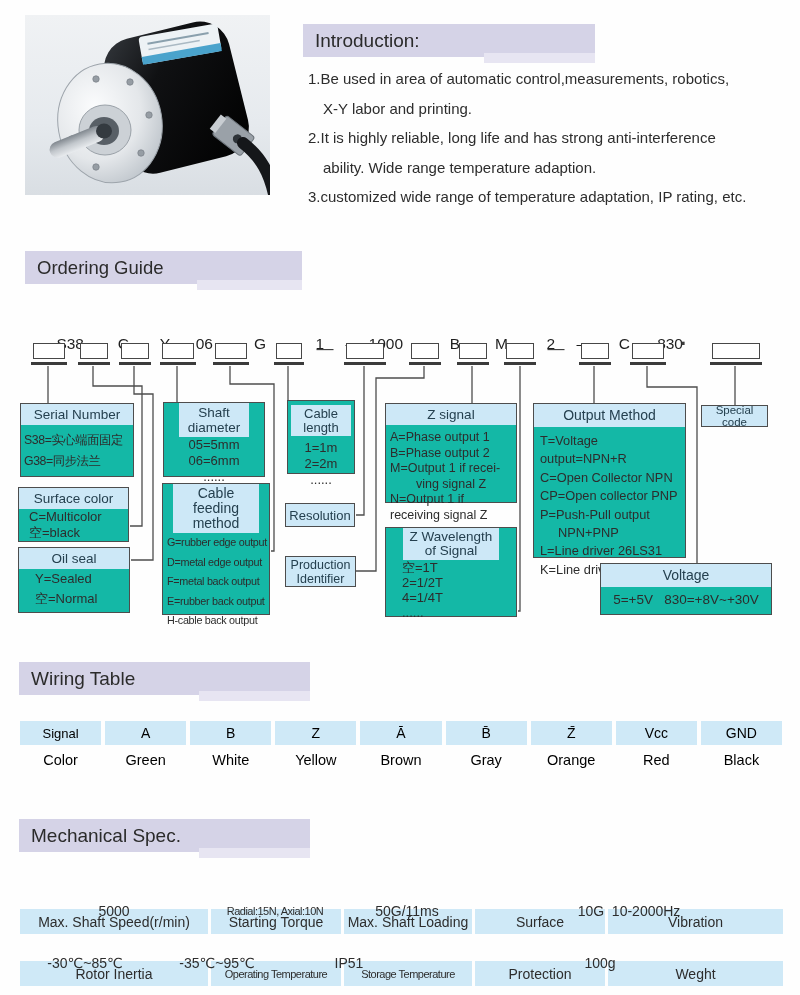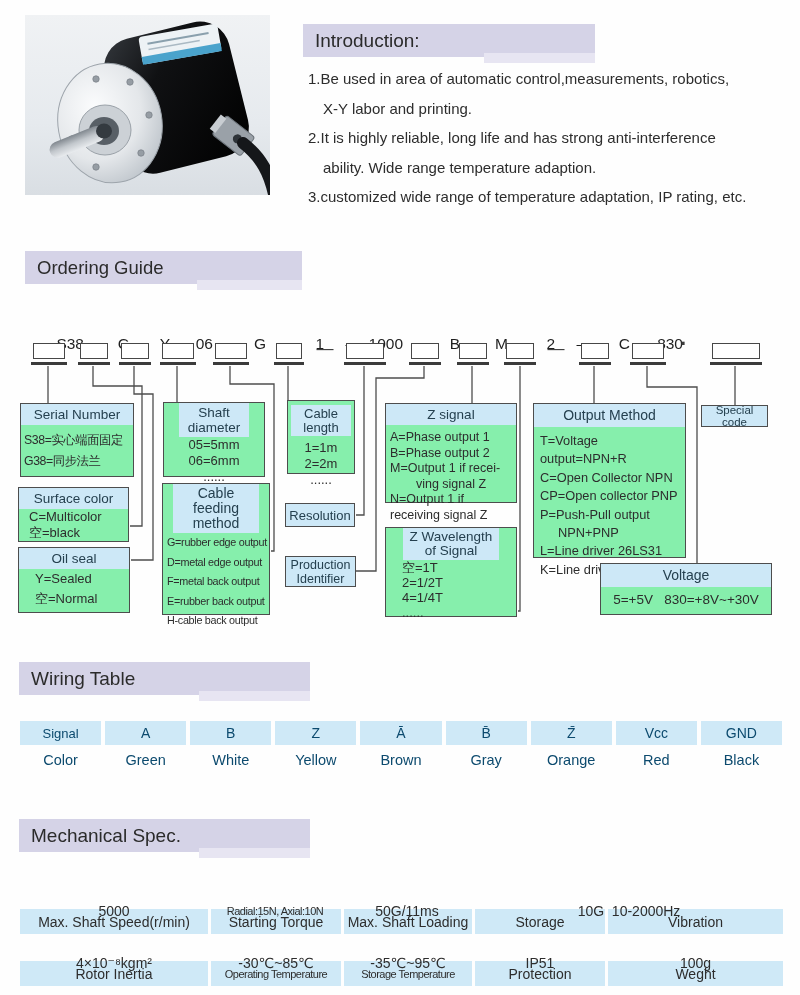--- a/index.html
+++ b/index.html
@@ -20,41 +20,41 @@
   .code-label{position:absolute;top:335px;height:18px;font-size:15.5px;color:#1f1f1f;text-align:right;margin-left:16px;}
   .cbox{position:absolute;top:343px;height:14px;border:1px solid #474747;background:#fff;}
   .cbox::after{content:"";position:absolute;left:-3px;right:-3px;top:18px;height:3px;background:#3b3b3b;}
   .cdash{position:absolute;top:339px;font-size:17px;color:#3b3b3b;text-align:center;width:20px;}
   .cdot{position:absolute;top:331px;font-size:22px;font-weight:bold;color:#3b3b3b;}
 
   
   .lines-svg{position:absolute;left:0;top:0;pointer-events:none;}
 
   
-  .obox{position:absolute;border:1px solid #4d4d4d;background:#86efac;box-sizing:border-box;}
+  .obox{position:absolute;border:1px solid #4d4d4d;background:#14b8a6;box-sizing:border-box;}
   .obox-title{background:#cde8f7;text-align:center;font-size:13.5px;line-height:15px;
               padding:3px 2px;color:#25404f;}
   .obox-line{font-size:13px;line-height:16px;padding-left:7px;color:#2d2d2d;}
   .obox-solid{position:absolute;border:1px solid #4d4d4d;background:#cde8f7;box-sizing:border-box;
               text-align:center;color:#25404f;display:flex;align-items:center;justify-content:center;}
   .ob-center .obox-line{padding-left:0;text-align:center;}
   .ob-tight .obox-line{font-size:10.8px;line-height:19.5px;padding-left:4px;letter-spacing:-0.3px;}
   .ob-zsig .obox-line{font-size:12.5px;line-height:15.5px;padding-left:4px;}
   .ob-zsig .obox-line.indent1{text-align:center;padding-left:0;}
   .ob-out .obox-line{font-size:12.8px;line-height:18.4px;padding-left:6px;}
   .ob-out .obox-line.indent1{padding-left:24px;}
   .ob-zwave .obox-line{padding-left:16px;line-height:15px;}
   .ob-oil .obox-line{padding-left:16px;line-height:20px;}
   .pad-top{padding-top:5px;}
   .pre{white-space:pre;}
 
   
   .wt-row{position:absolute;left:20px;width:762px;display:flex;gap:4px;}
   .wt-cell{flex:1;height:24px;display:flex;align-items:center;justify-content:center;
-           font-size:14px;color:#0c4a6e;}
+           font-size:14px;color:#000000;}
   .wt-cell.blue{background:#cfe9f7;}
   .wt-cell.small{font-size:13px;}
   .wt-colors .wt-cell{font-size:14.5px;height:24px;}
 
   
   .mt-row{position:absolute;left:20px;width:763px;display:flex;gap:3px;}
   .mt-cell{display:flex;align-items:center;justify-content:center;font-size:14px;color:#2d2d2d;height:25px;}
   .blue-row .mt-cell{background:#cfe9f7;margin-top:37px;}
   .mt-val .mt-cell{height:27px;}
   .mc1{width:188px;} .mc2{width:130px;} .mc3{width:128px;} .mc4{width:130px;} .mc5{flex:1;}
@@ -304,37 +304,36 @@
   </div>
 
   <div class="sec-hdr" style="left:19px;top:819px;width:291px;">
     <span>Mechanical Spec.</span>
   </div>
 
   <div class="mt-row blue-row" style="top:872px;">
     <div class="mt-cell mc1">Max. Shaft Speed(r/min)</div>
     <div class="mt-cell mc2">Starting Torque</div>
     <div class="mt-cell mc3">Max. Shaft Loading</div>
-    <div class="mt-cell mc4">Storage</div>
+    <div class="mt-cell mc4">Surface</div>
     <div class="mt-cell mc5">Vibration</div>
   </div>
   <div class="mt-row mt-val" style="top:897px;">
     <div class="mt-cell mc1">5000</div>
     <div class="mt-cell mc3 cond">Radial:15N, Axial:10N</div>
     <div class="mt-cell mc4">50G/11ms</div>
     <div class="mt-cell mc5 pre">10G  10-2000Hz</div>
   </div>
   <div class="mt-row blue-row" style="top:924px;">
     <div class="mt-cell mc1">Rotor Inertia</div>
     <div class="mt-cell mc2 cond">Operating Temperature</div>
     <div class="mt-cell mc3 cond">Storage Temperature</div>
     <div class="mt-cell mc4">Protection</div>
     <div class="mt-cell mc5">Weght</div>
   </div>
   <div class="mt-row mt-val" style="top:949px;">
-    <div class="mt-cell mc1">4×10⁻⁸kgm²</div>
     <div class="mt-cell mc2">-30℃~85℃</div>
     <div class="mt-cell mc3">-35℃~95℃</div>
     <div class="mt-cell mc4">IP51</div>
     <div class="mt-cell mc5">100g</div>
   </div>
 
 </div>
 
 </body></html>

